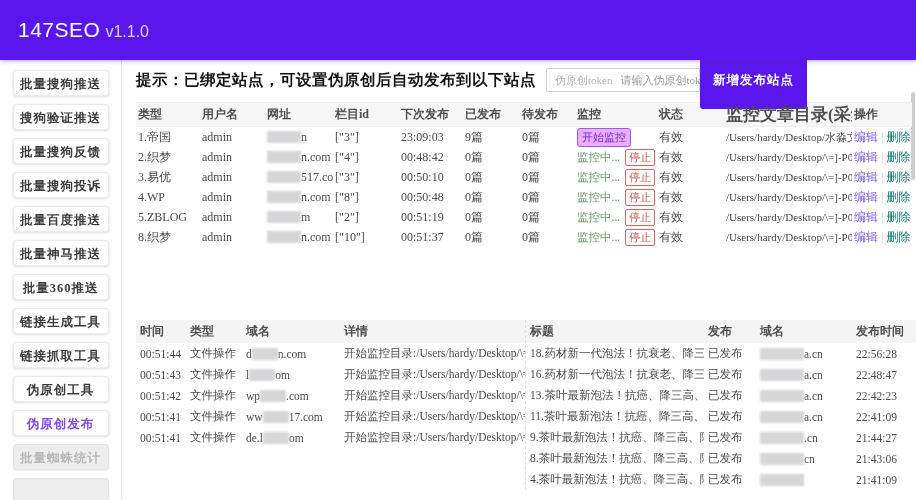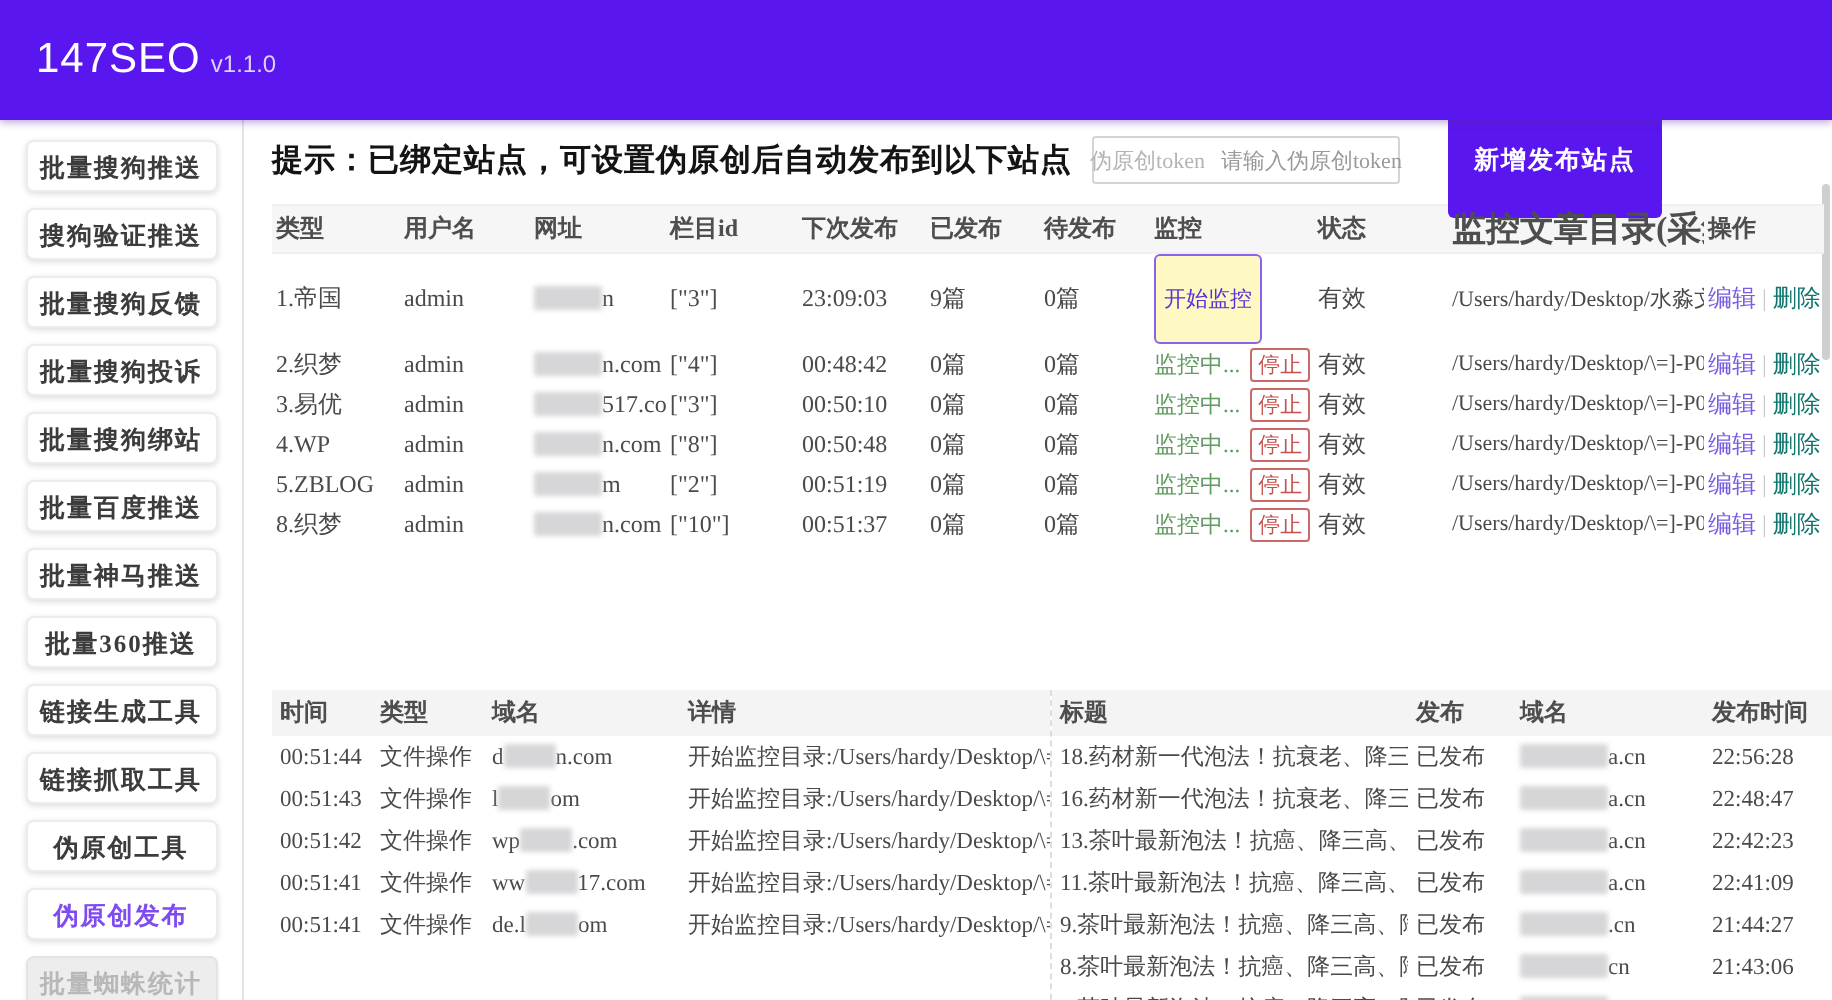--- a/index.html
+++ b/index.html
@@ -2,58 +2,58 @@
 <html><head>
 <meta charset="utf-8">
 <style>
   html,body{margin:0;padding:0;background:#fff;}
   .app{width:916px;height:500px;position:relative;overflow:hidden;background:#fff;
        font-family:"Liberation Sans","DejaVu Sans",sans-serif;}
   
   .topbar{height:36px;background:#5a16ee;display:flex;align-items:center;padding:12px 18px;
           box-shadow:0 1px 4px rgba(90,40,170,.45);position:relative;z-index:3;}
   .logo{color:#fff;font-size:21px;letter-spacing:.5px;}
-  .version{color:#ddd0ff;font-size:12px;margin-left:5px;margin-top:3px;}
+  .version{color:#ddd0ff;font-size:16px;margin-left:5px;margin-top:3px;}
   
   .body{display:flex;height:464px;font-family:Liberation Serif, serif;}
   .sidebar{width:121px;border-right:1px solid #e4e4e4;padding-top:10px;display:flex;
            flex-direction:column;align-items:center;position:relative;flex-shrink:0;overflow:hidden;}
   .side-btn{width:96px;height:26px;line-height:26px;text-align:center;background:#fff;
             border:1px solid #ececec;border-radius:4px;box-shadow:0 1px 3px rgba(0,0,0,.14);
             font-size:12.5px;font-weight:700;color:#3c3c3c;margin-bottom:8px;letter-spacing:1px;
             cursor:pointer;flex-shrink:0;box-sizing:border-box;}
   .side-btn.active{color:#7e4bf0;}
   .side-btn.disabled{background:#ededed;color:#b8b8b8;border-color:#e4e4e4;
                      box-shadow:0 1px 2px rgba(0,0,0,.08);cursor:default;}
   .side-scroll{position:absolute;right:1px;top:92px;width:4px;height:88px;border-radius:2px;background:#cfcfcf;}
   .main{flex:1;padding:7px 0 0 14px;position:relative;overflow:hidden;}
   
   .toolbar{display:flex;align-items:center;height:26px;}
   .tip{font-size:15.5px;font-weight:700;color:#141414;letter-spacing:.5px;white-space:nowrap;}
   .token-input{margin-left:10px;width:136px;height:22px;border:1px solid #d4d4d4;border-radius:2px;
-               display:flex;align-items:center;padding:0 8px;gap:8px;background:#fff;cursor:text;justify-content:center;}
+               display:flex;align-items:center;padding:0 8px;gap:8px;background:#fff;cursor:text;}
   .token-label{font-size:11px;color:#b4b4b4;white-space:nowrap;}
   .token-ph{font-size:11px;color:#9a9a9a;white-space:nowrap;}
-  .add-btn{margin-left:24px;background:#5a16ee;color:#fff;font-size:12.5px;font-weight:700;
+  .add-btn{margin-left:0;background:#5a16ee;color:#fff;font-size:12.5px;font-weight:700;
            padding:20px 13px;border-radius:3px;letter-spacing:1px;cursor:pointer;white-space:nowrap;}
   
   table{border-collapse:collapse;table-layout:fixed;}
   .sites{width:776px;margin-top:9px;}
   .sites th{background:#f6f6f7;font-size:12px;color:#4e4e4e;text-align:left;font-weight:700;
             height:23px;padding:0 2px;border-top:1px solid #efefef;border-bottom:1px solid #efefef;
             white-space:nowrap;overflow:hidden;}
   .sites th.th-sm{font-size:17px;}
   .sites td{font-size:12px;color:#4a4a4a;height:20px;padding:0 2px;white-space:nowrap;overflow:hidden;}
   .sites td.dir-cell{font-size:11px;}
   .blur{display:inline-block;vertical-align:-2px;height:12px;width:34px;border-radius:1px;
         background:#d6d6d8;filter:blur(1.2px);}
   .blur-sm{width:26px;}
   .blur-lg{width:44px;}
   .btn-start{display:inline-block;border:1px solid #8a63ea;color:#5b30d8;font-size:11px;
-             padding:14px 4px;border-radius:3px;cursor:pointer;background:#fef9c3;}
+             padding:1px 4px;border-radius:3px;cursor:pointer;background:#f0abfc;}
   .mon-run{color:#629a62;font-size:11.5px;}
   .btn-stop{display:inline-block;border:1px solid #c96a66;color:#c4524e;font-size:11px;
             padding:0 3px;border-radius:2px;margin-left:2px;cursor:pointer;background:#fff;}
   .lnk-edit{color:#7a5ce0;cursor:pointer;}
   .lnk-del{color:#0f766e;cursor:pointer;}
   .sep{color:#c9c9c9;margin:0 3px;}
   
   .logpanel{margin-top:73px;display:flex;width:780px;border-bottom:1px solid #e9e9e9;padding-bottom:30px;}
   .log-left{width:390px;border-right:1px dashed #ddd;box-sizing:border-box;}
   .log-right{width:390px;}
@@ -80,21 +80,20 @@
     <div class="sidebar">
 
         <div class="side-btn">批量搜狗推送</div>
 
         <div class="side-btn">搜狗验证推送</div>
 
         <div class="side-btn">批量搜狗反馈</div>
 
         <div class="side-btn">批量搜狗投诉</div>
 
-        <div class="side-btn">批量搜狗绑站</div>
 
         <div class="side-btn">批量百度推送</div>
 
         <div class="side-btn">批量神马推送</div>
 
         <div class="side-btn">批量360推送</div>
 
         <div class="side-btn">链接生成工具</div>
 
         <div class="side-btn">链接抓取工具</div>

